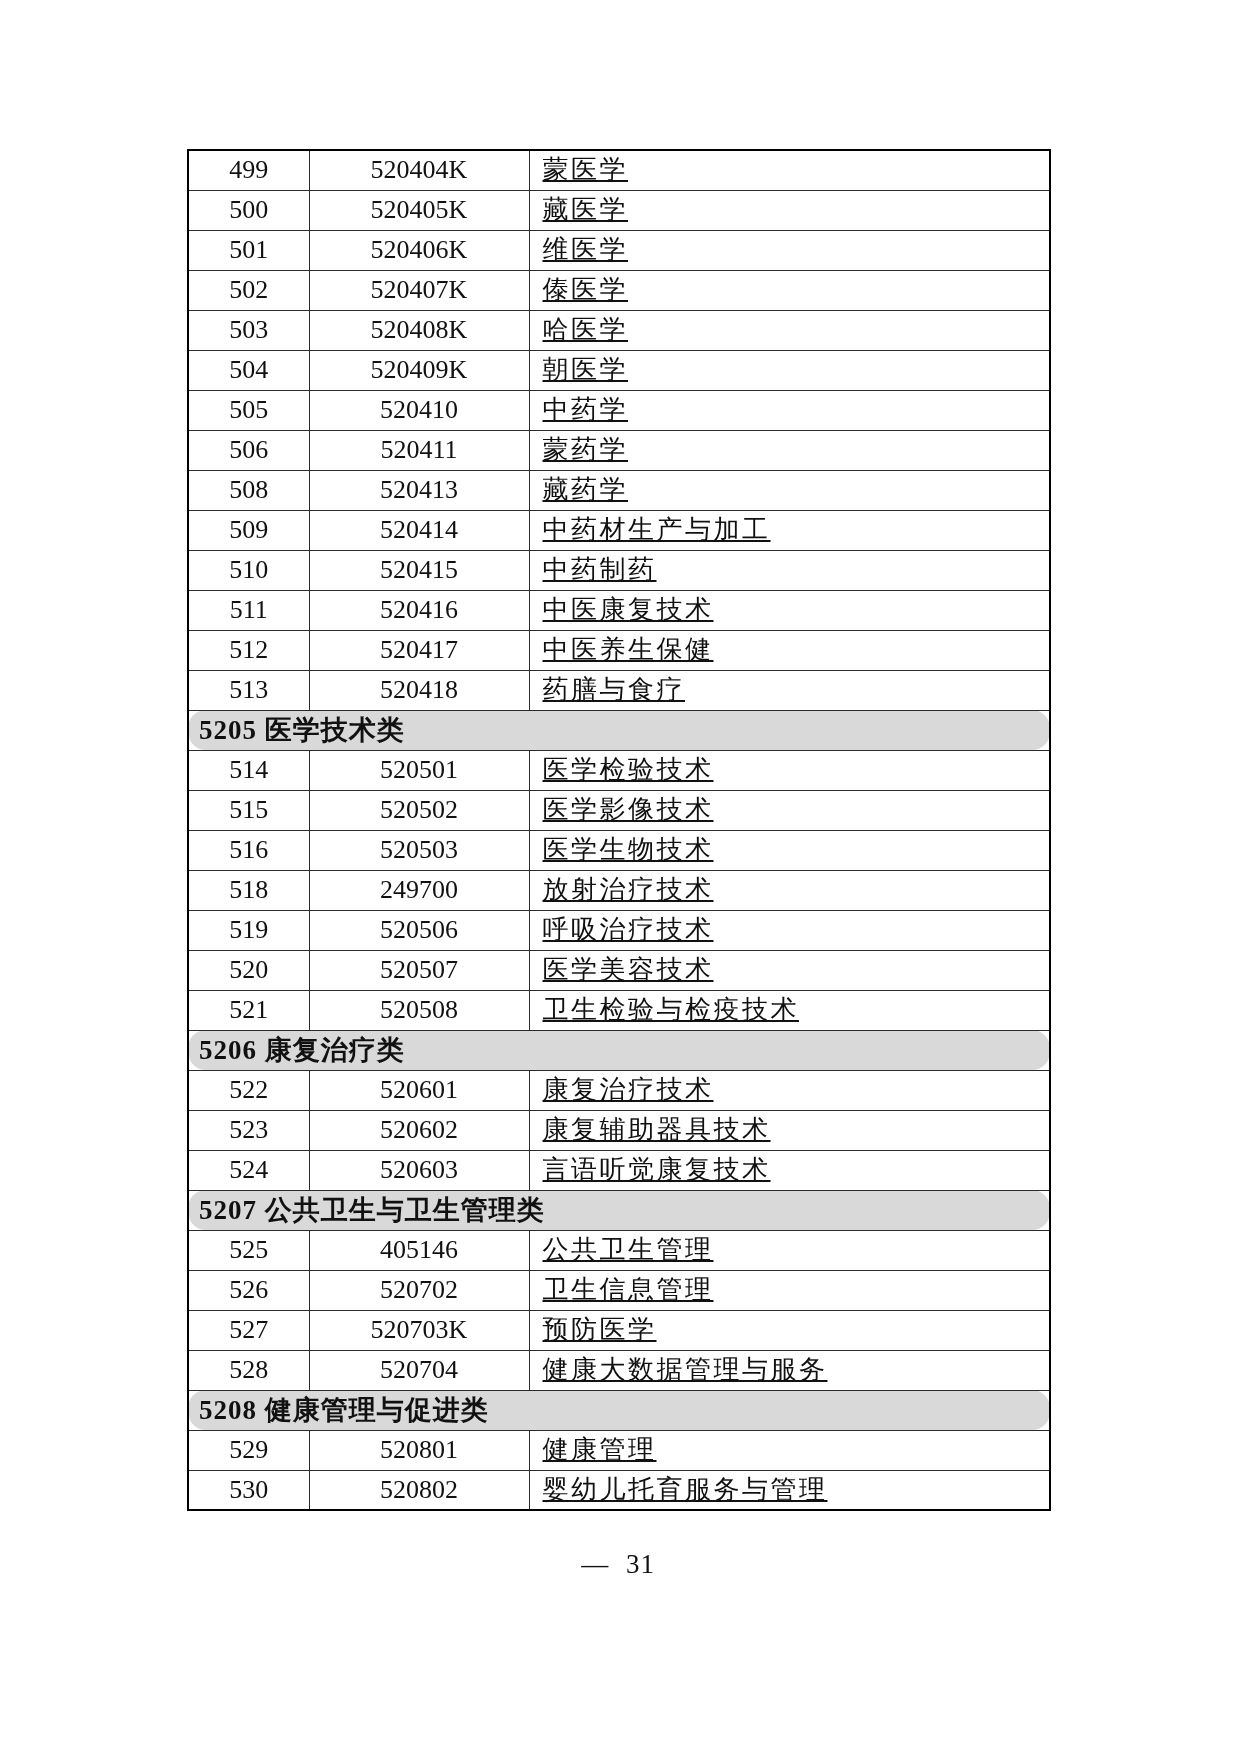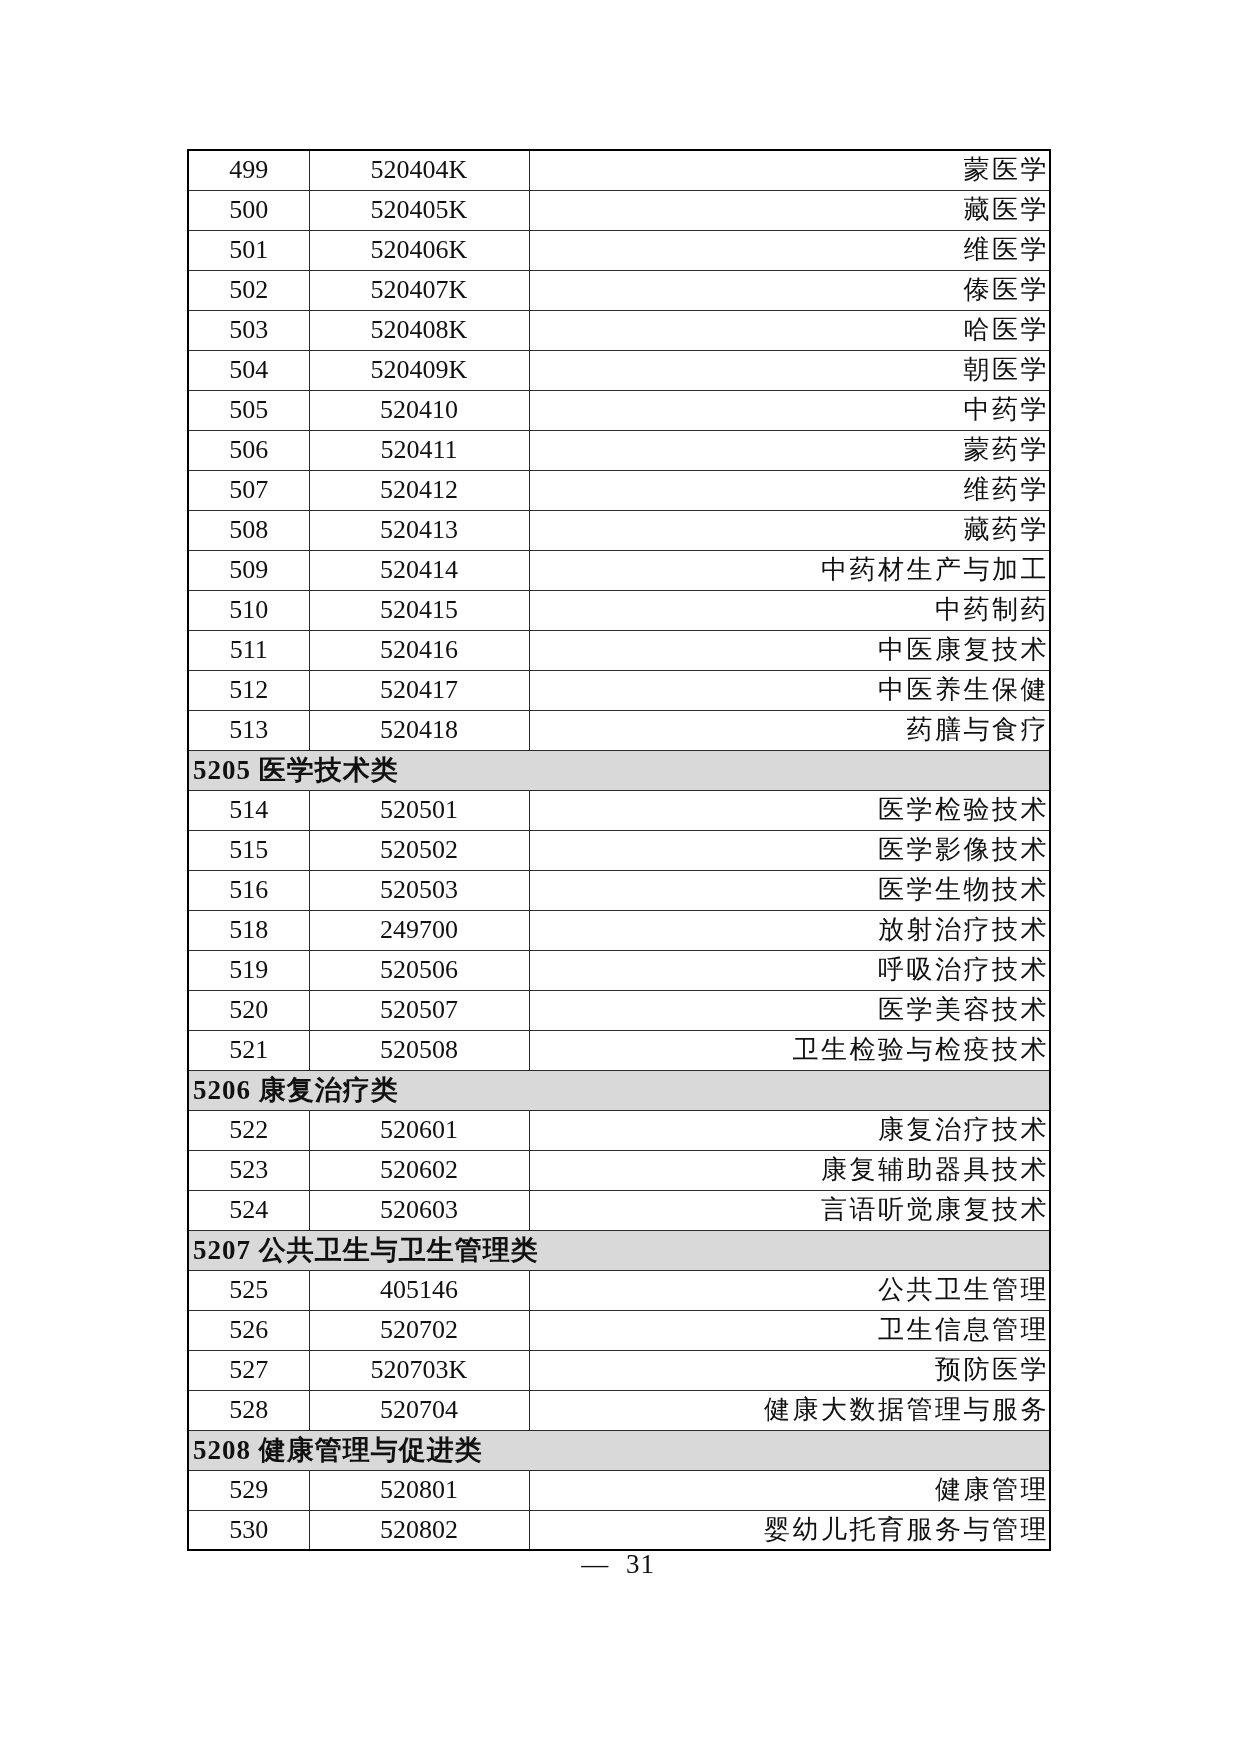--- a/index.html
+++ b/index.html
@@ -38,31 +38,33 @@
     border: 1.5px solid var(--border-inner);
     height: 40px;
     font-size: 26px;
     line-height: 1;
     vertical-align: middle;
     overflow: hidden;
     white-space: nowrap;
   }
   td.seq, td.code { text-align: center; }
   td.name {
-    text-align: right;
+    text-align: left;
     padding-left: 13px;
     letter-spacing: 2.5px;
+    text-decoration: underline;
   }
   tr.section td {
     background: var(--section-bg);
     font-weight: bold;
     font-size: 27px;
     text-align: left;
-    padding-left: 4px;
+    padding-left: 10px;
     letter-spacing: 1px;
+    border-radius: 18px;
   }
   .footer {
     position: absolute;
     left: 187px;
     top: 1549px;
     width: 862px;
     text-align: center;
     font-size: 27px;
     letter-spacing: 1px;
     word-spacing: 9px;
@@ -115,25 +117,20 @@
           <td class="seq">505</td>
           <td class="code">520410</td>
           <td class="name">中药学</td>
         </tr>
         <tr>
           <td class="seq">506</td>
           <td class="code">520411</td>
           <td class="name">蒙药学</td>
         </tr>
         <tr>
-          <td class="seq">507</td>
-          <td class="code">520412</td>
-          <td class="name">维药学</td>
-        </tr>
-        <tr>
           <td class="seq">508</td>
           <td class="code">520413</td>
           <td class="name">藏药学</td>
         </tr>
         <tr>
           <td class="seq">509</td>
           <td class="code">520414</td>
           <td class="name">中药材生产与加工</td>
         </tr>
         <tr>

